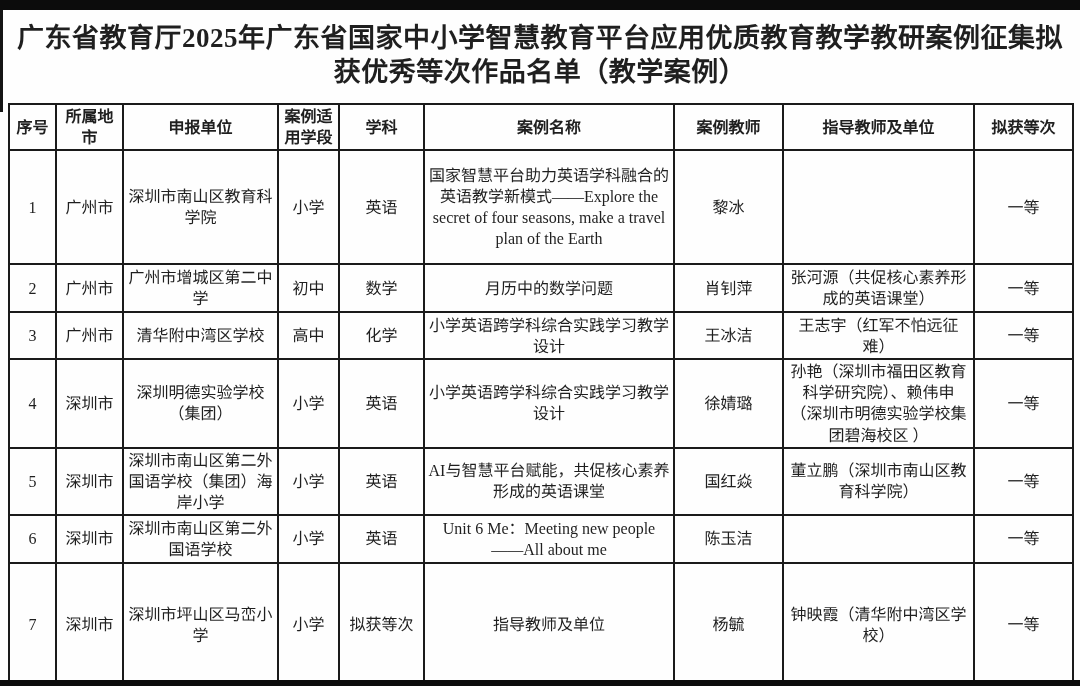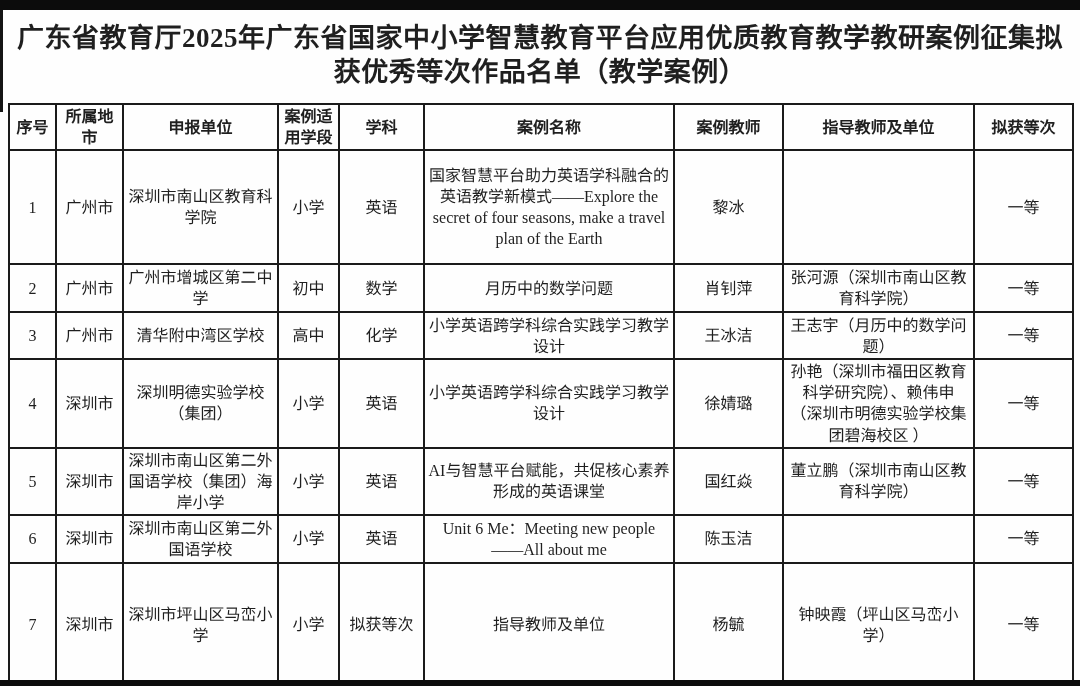--- a/index.html
+++ b/index.html
@@ -135,33 +135,33 @@
       </tr>
 
       <tr class="r1">
         <td>2</td>
         <td>广州市</td>
         <td>广州市增城区第二中学</td>
         <td>初中</td>
         <td>数学</td>
         <td>月历中的数学问题</td>
         <td>肖钊萍</td>
-        <td>张河源（深圳市南山区教育科学院）</td>
+        <td>张河源（共促核心素养形成的英语课堂）</td>
         <td>一等</td>
       </tr>
 
       <tr class="r2">
         <td>3</td>
         <td>广州市</td>
         <td>清华附中湾区学校</td>
         <td>高中</td>
         <td>化学</td>
         <td>小学英语跨学科综合实践学习教学设计</td>
         <td>王冰洁</td>
-        <td>王志宇（月历中的数学问题）</td>
+        <td>王志宇（红军不怕远征难）</td>
         <td>一等</td>
       </tr>
 
       <tr class="r3">
         <td>4</td>
         <td>深圳市</td>
         <td>深圳明德实验学校（集团）</td>
         <td>小学</td>
         <td>英语</td>
         <td>小学英语跨学科综合实践学习教学设计</td>
@@ -195,20 +195,20 @@
       </tr>
 
       <tr class="r6">
         <td>7</td>
         <td>深圳市</td>
         <td>深圳市坪山区马峦小学</td>
         <td>小学</td>
         <td>拟获等次</td>
         <td>指导教师及单位</td>
         <td>杨毓</td>
-        <td>钟映霞（坪山区马峦小学）</td>
+        <td>钟映霞（清华附中湾区学校）</td>
         <td>一等</td>
       </tr>
     </tbody>
   </table>
 
   <div class="edge-bar-bottom"></div>
 </div>
 
 </body></html>

